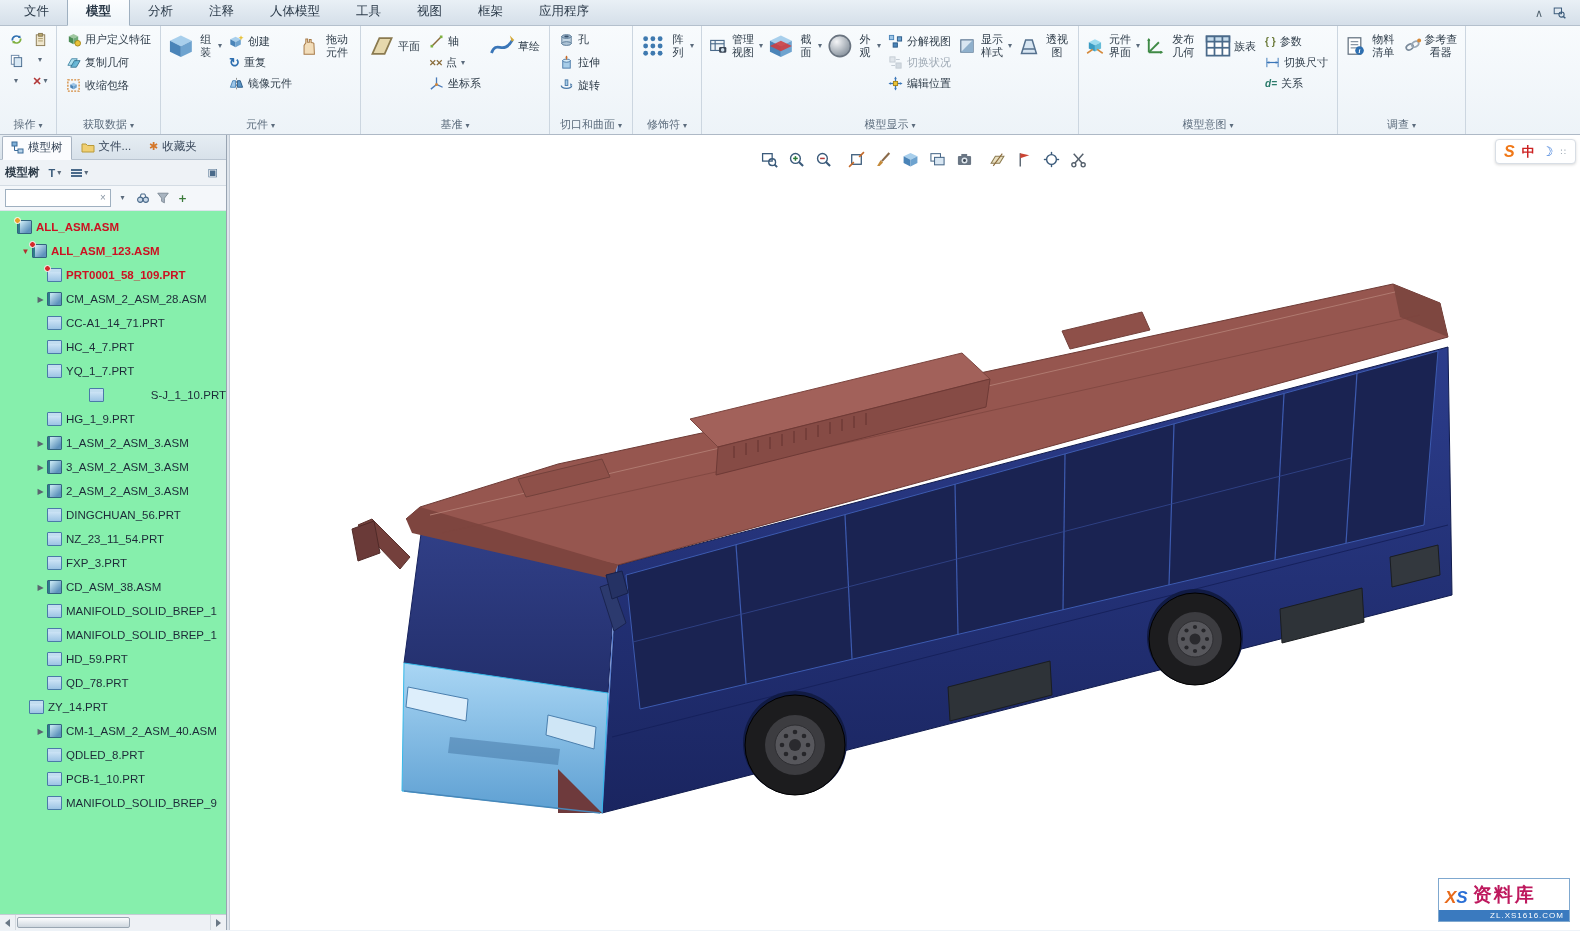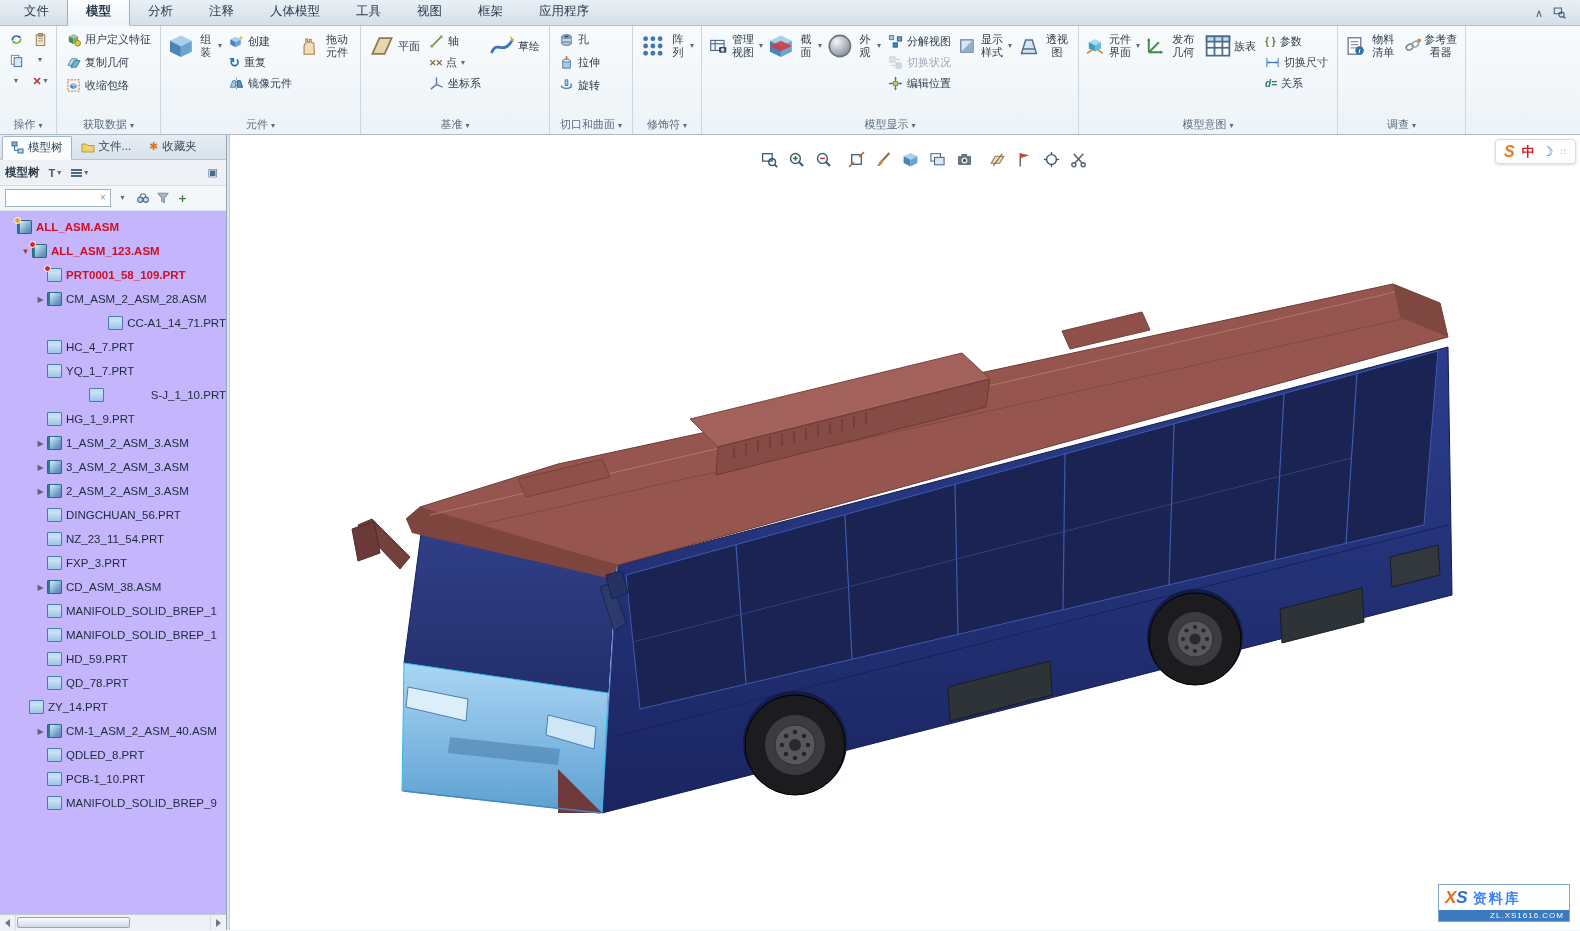--- a/index.html
+++ b/index.html
@@ -63,21 +63,21 @@
   
   .searchrow { display:flex; align-items:center; gap:3px; padding:3px 5px; border-bottom:1px solid #dde4eb; background:#f4f7fa; }
   .searchbox { position:relative; width:106px; }
   .searchbox input { width:100%; height:18px; border:1px solid #9fb0c0; background:#fff; font:inherit; font-size:11px; padding:0 16px 0 4px; }
   .clr { position:absolute; right:1px; top:1px; width:14px; height:15px; color:#8a97a5; font-size:10px; line-height:14px; text-align:center; }
   .mini { display:flex; align-items:center; justify-content:center; min-width:17px; height:18px; color:#4a6a8a; }
   .mini svg { width:14px; height:14px; }
   .plus-g { color:#3a7a3a; font-size:12px; font-weight:bold; }
 
   
-  .treelist { flex:1; overflow:hidden; background:#c4b5fd; padding-top:4px; }
+  .treelist { flex:1; overflow:hidden; background:#86efac; padding-top:4px; }
   .trow { display:flex; align-items:center; height:24px; white-space:nowrap; }
   .tarrow { width:13px; font-size:8px; color:#5a6570; text-align:center; flex:0 0 13px; }
   .tarrow.red { color:#b03030; }
   .ticon { position:relative; width:15px; height:14px; margin-right:4px; flex:0 0 15px; border-radius:1px; }
   .ico-asm { background:linear-gradient(135deg,#bfe0ee 20%,#5f93bd 80%); border:1px solid #33637f; box-shadow:inset 2px 0 0 #2f7d8c; }
   .ico-prt { background:linear-gradient(#dceefb,#9cc4e4); border:1px solid #4a7aa8; box-shadow:inset 0 3px 0 #c2ddf0; }
   .tbadge { position:absolute; left:-4px; top:-4px; width:7px; height:7px; border-radius:50%; border:1px solid #fff; }
   .tbadge.err { background:#d42a2a; }
   .tbadge.warn { background:#e8a02a; }
   .tlabel { font-size:11.5px; color:#1d2a38; }
@@ -103,21 +103,21 @@
   .sogou { color:#f07818; font-weight:bold; font-size:16px; font-style:italic; }
   .imelang { color:#cc2222; font-weight:bold; font-size:13px; }
   .imemoon { color:#2a6fd6; font-size:13px; }
   .imedots { color:#9aa6b2; font-size:9px; letter-spacing:1px; }
 
   
   .wmark { position:absolute; right:10px; bottom:8px; width:132px; background:#ffffff; border:1px solid #7fa8cf; }
   .wmrow { display:flex; align-items:flex-end; gap:5px; padding:3px 6px 2px; }
   .wmlogo { font-style:italic; font-weight:bold; font-size:17px; }
   .wmlogo .x { color:#e86a1a; } .wmlogo .s { color:#2a6fd6; }
-  .wmname { font-size:14px; font-weight:bold; color:#3b82f6; letter-spacing:2px; }
+  .wmname { font-size:19px; font-weight:bold; color:#be185d; letter-spacing:2px; }
   .wmbar { background:#3a7abf; color:#fff; font-size:8px; text-align:right; padding:1px 5px; letter-spacing:1px; }
 </style>
 </head>
 <body>
 
 <svg style="position:absolute;width:0;height:0" aria-hidden="true">
   <defs>
     <radialGradient id="g-sph" cx="35%" cy="30%" r="75%">
         <stop offset="0%" stop-color="#f4f5f7"></stop>
         <stop offset="100%" stop-color="#85909b"></stop>
@@ -776,21 +776,21 @@
             <span class="ticon ico-prt">
               <span class="tbadge err"></span>
             </span>
             <span class="tlabel red">PRT0001_58_109.PRT</span>
           </div>
           <div class="trow" style="padding-left: 34px;">
             <span class="tarrow">▶</span>
             <span class="ticon ico-asm"></span>
             <span class="tlabel">CM_ASM_2_ASM_28.ASM</span>
           </div>
-          <div class="trow" style="padding-left: 34px; justify-content: flex-end;">
+          <div class="trow" style="padding-left: 34px;">
             <span class="tarrow"></span>
             <span class="ticon ico-prt"></span>
             <span class="tlabel">CC-A1_14_71.PRT</span>
           </div>
           <div class="trow" style="padding-left: 34px;">
             <span class="tarrow"></span>
             <span class="ticon ico-prt"></span>
             <span class="tlabel">HC_4_7.PRT</span>
           </div>
           <div class="trow" style="padding-left: 34px;">

